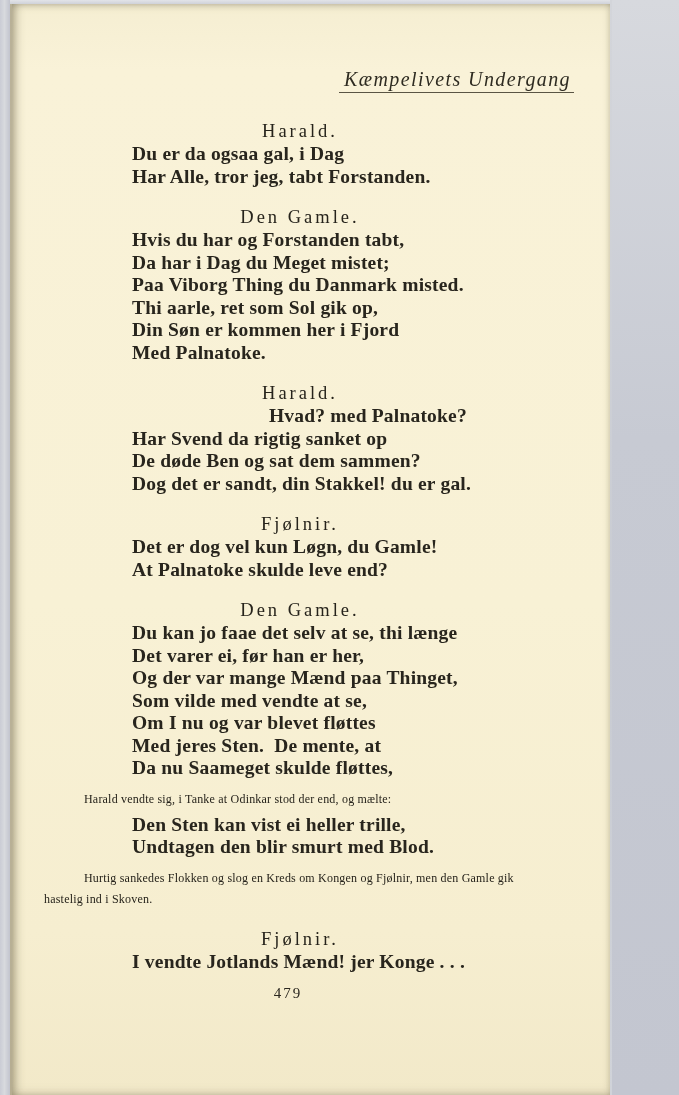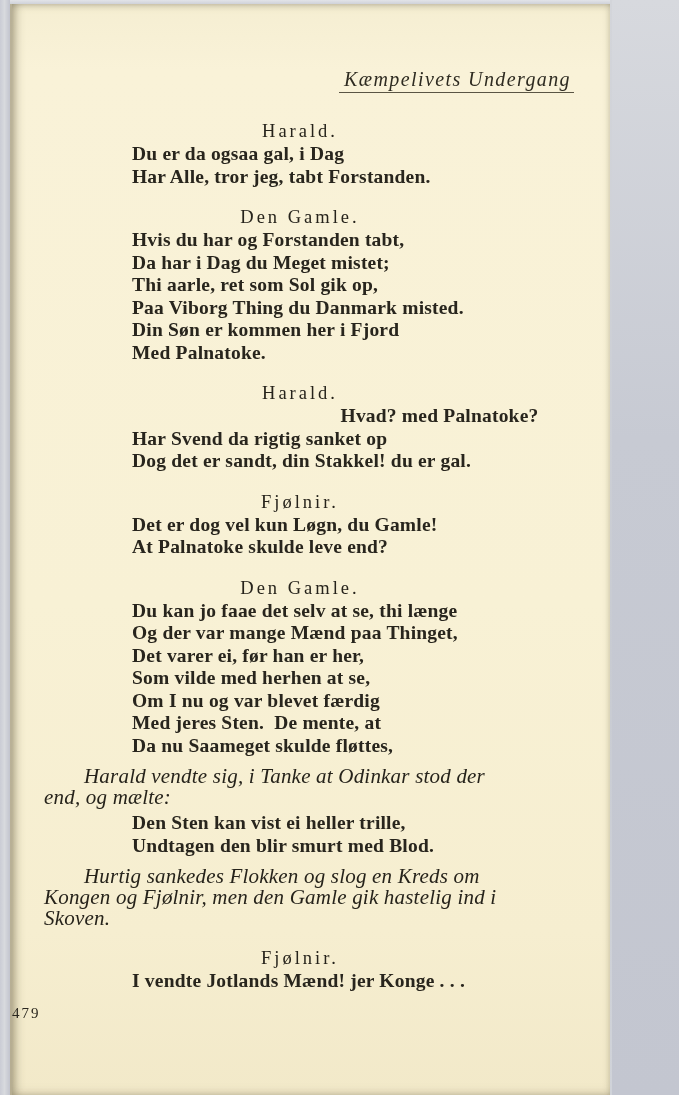--- a/index.html
+++ b/index.html
@@ -69,33 +69,32 @@
   }
   .verse-line {
     font-size: 19.5px;
     line-height: 22.5px;
     letter-spacing: 0.2px;
     white-space: nowrap;
     color: #28251d;
   }
   .verse-line.indent-first {
     padding-left: 137px;
-    text-align: center;
   }
   .stage {
     margin: 9px 90px 4px 32px;
     text-indent: 40px;
-    font-size: 21px;
+    font-size: 12px;
     line-height: 21px;
     letter-spacing: 0.2px;
     color: #26231b;
-    font-style: italic;
   }
   .page-number {
     width: 552px;
+    text-align: center;
     margin-top: 12px;
     font-size: 15px;
     letter-spacing: 2px;
     color: #2a271f;
   }
   
   .edge-top {
     position: absolute;
     left: 0; top: 0; right: 0;
     height: 4px;
@@ -130,43 +129,44 @@
     <div class="dialogue">
         <div class="speaker">Harald.</div>
         <div class="verse">
           <div class="verse-line">Du er da ogsaa gal, i Dag</div>
           <div class="verse-line">Har Alle, tror jeg, tabt Forstanden.</div>
         </div>
         <div class="speaker">Den Gamle.</div>
         <div class="verse">
           <div class="verse-line">Hvis du har og Forstanden tabt,</div>
           <div class="verse-line">Da har i Dag du Meget mistet;</div>
+          <div class="verse-line">Paa Viborg Thing du Danmark misted.</div>
           <div class="verse-line">Thi aarle, ret som Sol gik op,</div>
-          <div class="verse-line">Paa Viborg Thing du Danmark misted.</div>
           <div class="verse-line">Din Søn er kommen her i Fjord</div>
           <div class="verse-line">Med Palnatoke.</div>
         </div>
         <div class="speaker">Harald.</div>
         <div class="verse">
           <div class="verse-line indent-first">Hvad? med Palnatoke?</div>
           <div class="verse-line">Har Svend da rigtig sanket op</div>
+          <div class="verse-line">De døde Ben og sat dem sammen?</div>
           <div class="verse-line">Dog det er sandt, din Stakkel! du er gal.</div>
         </div>
         <div class="speaker">Fjølnir.</div>
         <div class="verse">
           <div class="verse-line">Det er dog vel kun Løgn, du Gamle!</div>
           <div class="verse-line">At Palnatoke skulde leve end?</div>
         </div>
         <div class="speaker">Den Gamle.</div>
         <div class="verse">
           <div class="verse-line">Du kan jo faae det selv at se, thi længe</div>
+          <div class="verse-line">Det varer ei, før han er her,</div>
           <div class="verse-line">Og der var mange Mænd paa Thinget,</div>
-          <div class="verse-line">Det varer ei, før han er her,</div>
-          <div class="verse-line">Som vilde med herhen at se,</div>
-          <div class="verse-line">Om I nu og var blevet færdig</div>
+          <div class="verse-line">Som vilde med vendte at se,</div>
+          <div class="verse-line">Om I nu og var blevet fløttes</div>
           <div class="verse-line">Med jeres Sten.&nbsp; De mente, at</div>
           <div class="verse-line">Da nu Saameget skulde fløttes,</div>
         </div>
         <p class="stage">Harald vendte sig, i Tanke at Odinkar stod der end, og mælte:</p>
         <div class="verse">
           <div class="verse-line">Den Sten kan vist ei heller trille,</div>
           <div class="verse-line">Undtagen den blir smurt med Blod.</div>
         </div>
         <p class="stage">Hurtig sankedes Flokken og slog en Kreds om Kongen og Fjølnir, men den Gamle gik hastelig ind i Skoven.</p>
         <div class="speaker">Fjølnir.</div>

